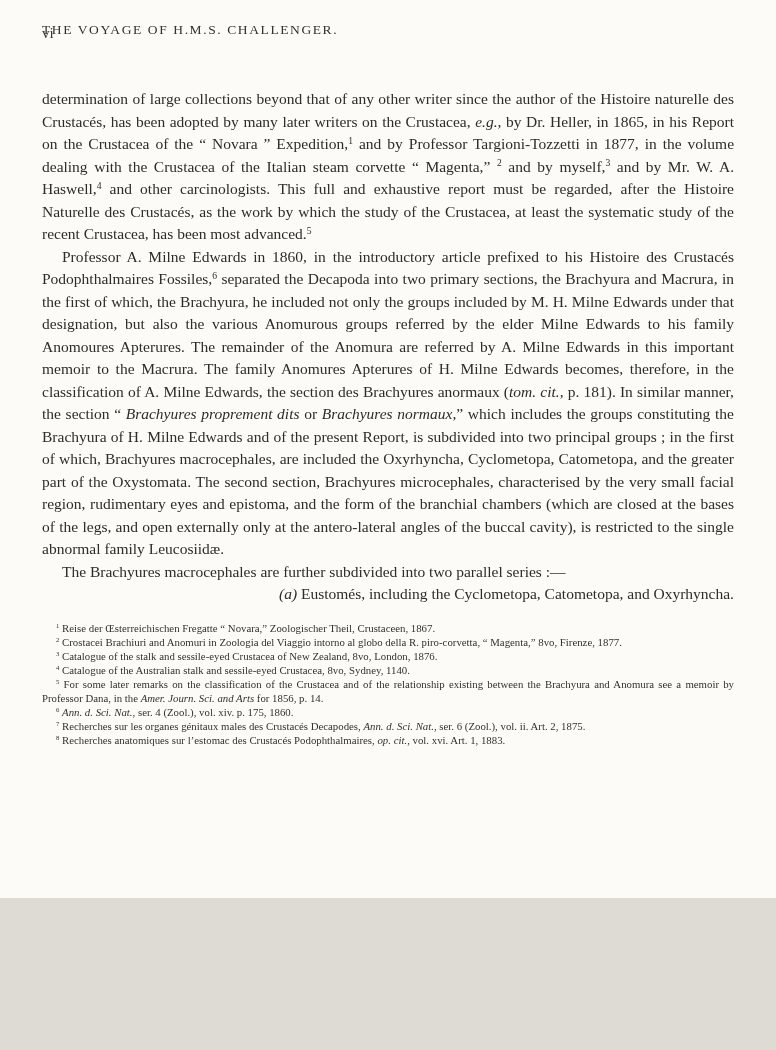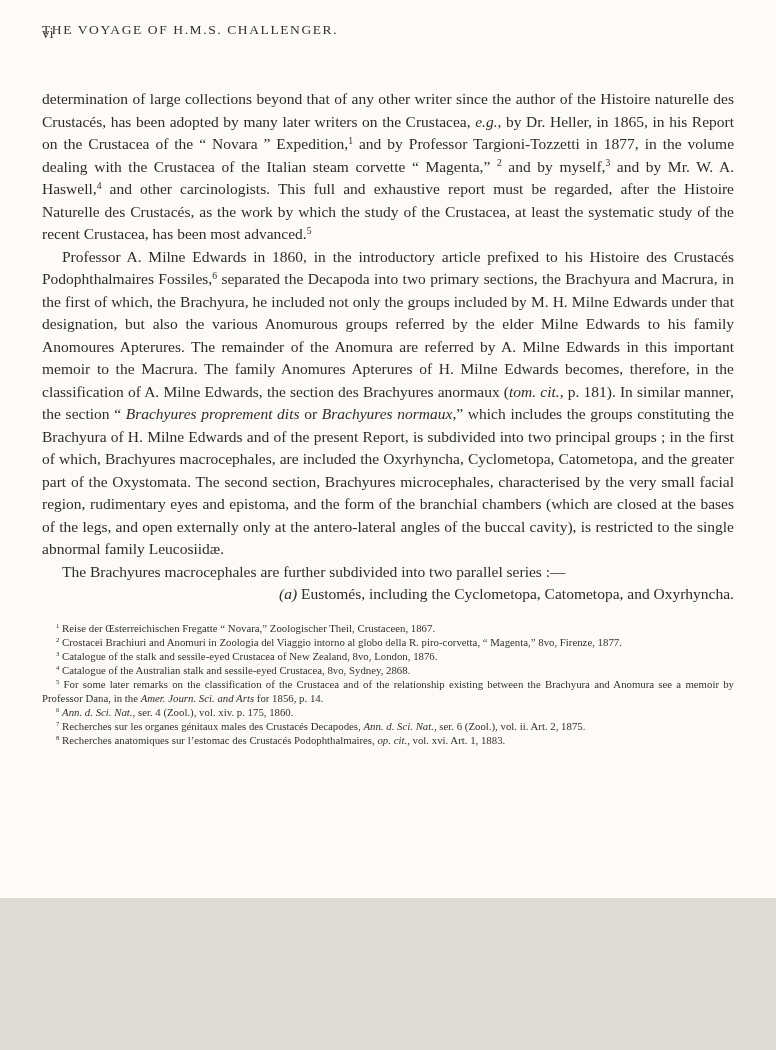--- a/index.html
+++ b/index.html
@@ -57,20 +57,20 @@
     <p class="para no-indent"><span>determination of large collections beyond that of any other writer since the author of the Histoire naturelle des Crustacés, has been adopted by many later writers on the Crustacea, </span><span class="it">e.g.,</span><span> by Dr. Heller, in 1865, in his Report on the Crustacea of the “ Novara ” Expedition,</span><sup>1</sup><span> and by Professor Targioni-Tozzetti in 1877, in the volume dealing with the Crustacea of the Italian steam corvette “ Magenta,” </span><sup>2</sup><span> and by myself,</span><sup>3</sup><span> and by Mr. W. A. Haswell,</span><sup>4</sup><span> and other carcinologists. This full and exhaustive report must be regarded, after the Histoire Naturelle des Crustacés, as the work by which the study of the Crustacea, at least the systematic study of the recent Crustacea, has been most advanced.</span><sup>5</sup></p>
     <p class="para"><span>Professor A. Milne Edwards in 1860, in the introductory article prefixed to his Histoire des Crustacés Podophthalmaires Fossiles,</span><sup>6</sup><span> separated the Decapoda into two primary sections, the Brachyura and Macrura, in the first of which, the Brachyura, he included not only the groups included by M. H. Milne Edwards under that designation, but also the various Anomurous groups referred by the elder Milne Edwards to his family Anomoures Apterures. The remainder of the Anomura are referred by A. Milne Edwards in this important memoir to the Macrura. The family Anomures Apterures of H. Milne Edwards becomes, therefore, in the classification of A. Milne Edwards, the section des Brachyures anormaux (</span><span class="it">tom. cit.,</span><span> p. 181). In similar manner, the section “ </span><span class="it">Brachyures proprement dits</span><span> or </span><span class="it">Brachyures normaux</span><span>,” which includes the groups constituting the Brachyura of H. Milne Edwards and of the present Report, is subdivided into two principal groups ; in the first of which, Brachyures macrocephales, are included the Oxyrhyncha, Cyclometopa, Catometopa, and the greater part of the Oxystomata. The second section, Brachyures microcephales, characterised by the very small facial region, rudimentary eyes and epistoma, and the form of the branchial chambers (which are closed at the bases of the legs, and open externally only at the antero-lateral angles of the buccal cavity), is restricted to the single abnormal family Leucosiidæ.</span></p>
     <p class="para"><span>The Brachyures macrocephales are further subdivided into two parallel series :—</span></p>
     <div class="list-item"><span class="it">(a)</span><span> Eustomés, including the Cyclometopa, Catometopa, and Oxyrhyncha.</span></div>
   </main>
 
   <footer class="footnotes">
     <div class="footnote"><sup>1</sup><span> Reise der Œsterreichischen Fregatte “ Novara,” Zoologischer Theil, Crustaceen, 1867.</span></div>
     <div class="footnote"><sup>2</sup><span> Crostacei Brachiuri and Anomuri in Zoologia del Viaggio intorno al globo della R. piro-corvetta, “ Magenta,” 8vo, Firenze, 1877.</span></div>
     <div class="footnote"><sup>3</sup><span> Catalogue of the stalk and sessile-eyed Crustacea of New Zealand, 8vo, London, 1876.</span></div>
-    <div class="footnote"><sup>4</sup><span> Catalogue of the Australian stalk and sessile-eyed Crustacea, 8vo, Sydney, 2868.</span></div>
+    <div class="footnote"><sup>4</sup><span> Catalogue of the Australian stalk and sessile-eyed Crustacea, 8vo, Sydney, 1140.</span></div>
     <div class="footnote"><sup>5</sup><span> For some later remarks on the classification of the Crustacea and of the relationship existing between the Brachyura and Anomura see a memoir by Professor Dana, in the </span><span class="it">Amer. Journ. Sci. and Arts</span><span> for 1856, p. 14.</span></div>
     <div class="footnote"><sup>6</sup><span> </span><span class="it">Ann. d. Sci. Nat.</span><span>, ser. 4 (Zool.), vol. xiv. p. 175, 1860.</span></div>
     <div class="footnote"><sup>7</sup><span> Recherches sur les organes génitaux males des Crustacés Decapodes, </span><span class="it">Ann. d. Sci. Nat.</span><span>, ser. 6 (Zool.), vol. ii. Art. 2, 1875.</span></div>
     <div class="footnote"><sup>8</sup><span> Recherches anatomiques sur l’estomac des Crustacés Podophthalmaires, </span><span class="it">op. cit.</span><span>, vol. xvi. Art. 1, 1883.</span></div>
   </footer>
 
 </div>
 
 </body></html>

